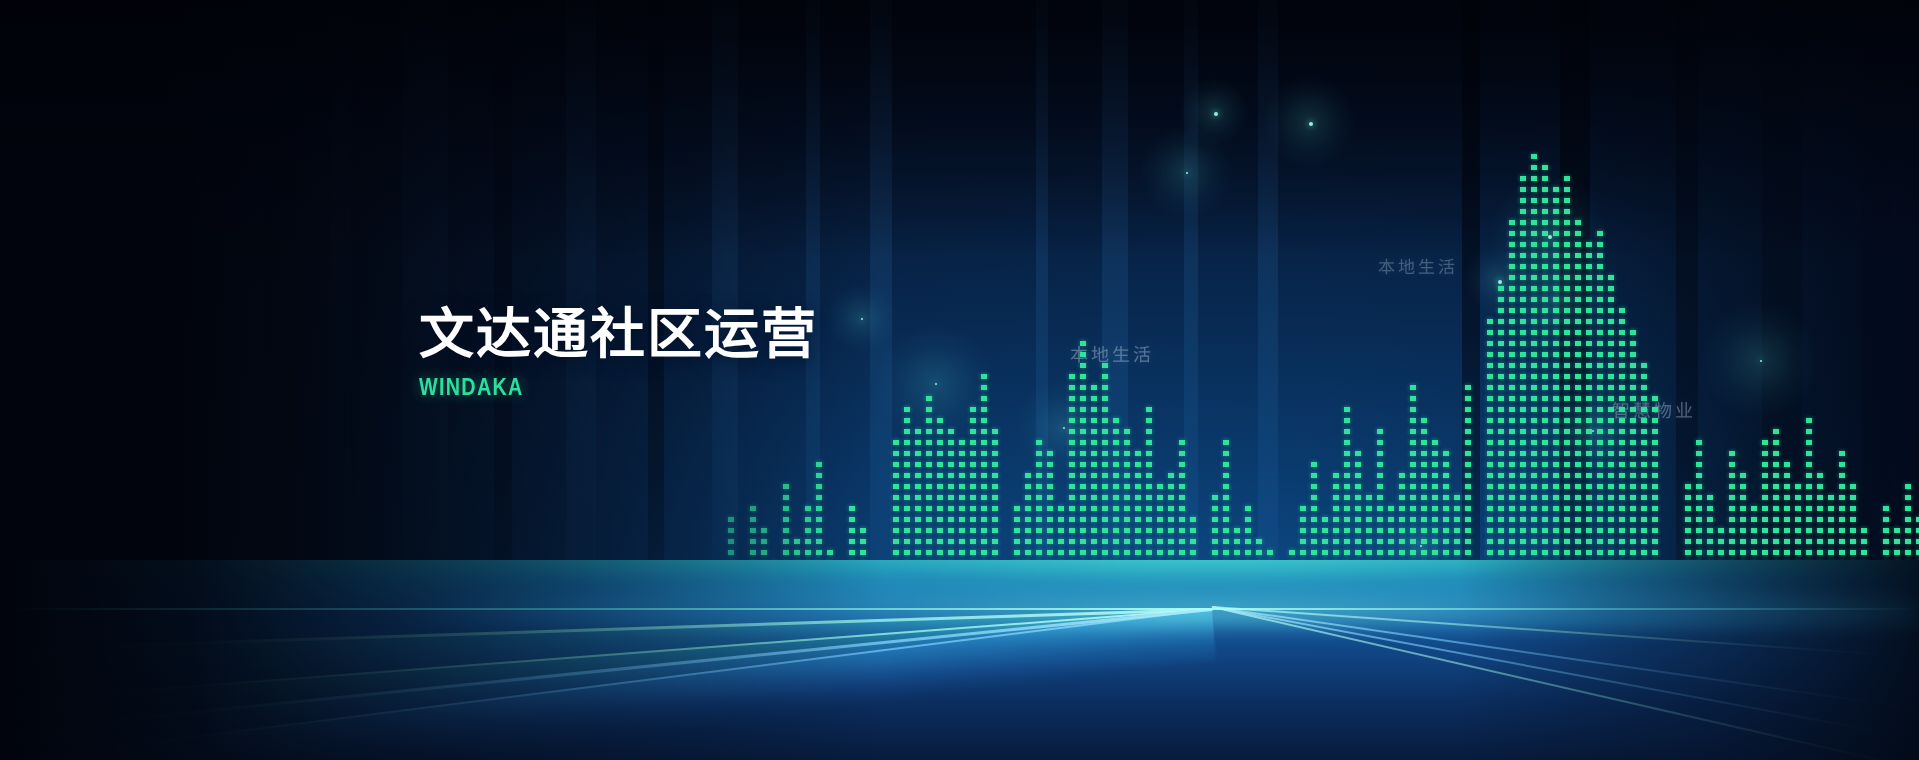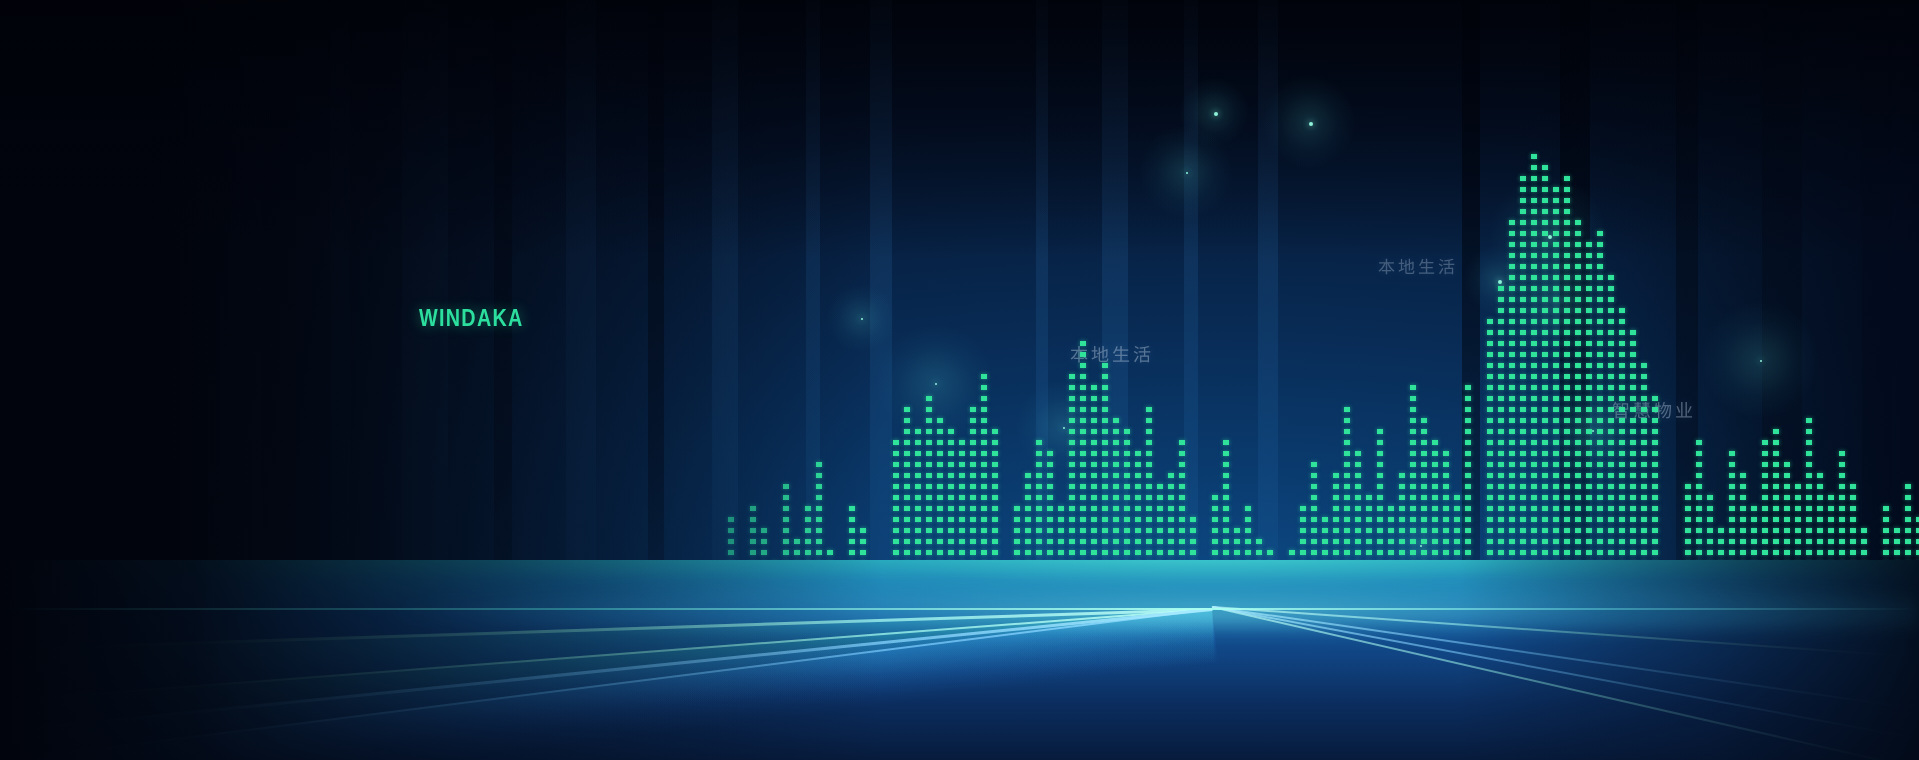--- a/index.html
+++ b/index.html
@@ -2086,16 +2086,17 @@
       </div>
     <div class="floor-glow"></div>
     <div class="floor-left-dark"></div>
     <div class="floor-right-dark"></div>
   </div>
 
   <div class="horizon-haze" id="haze" style="top: 585px;"></div>
   <div class="horizon" id="horizon" style="top: 608px;"></div>
 
   <div class="headline">
+    <div class="title">文达通社区运营</div>
     <div class="brand">WINDAKA</div>
   </div>
 
 </div>
 
 </body></html>

